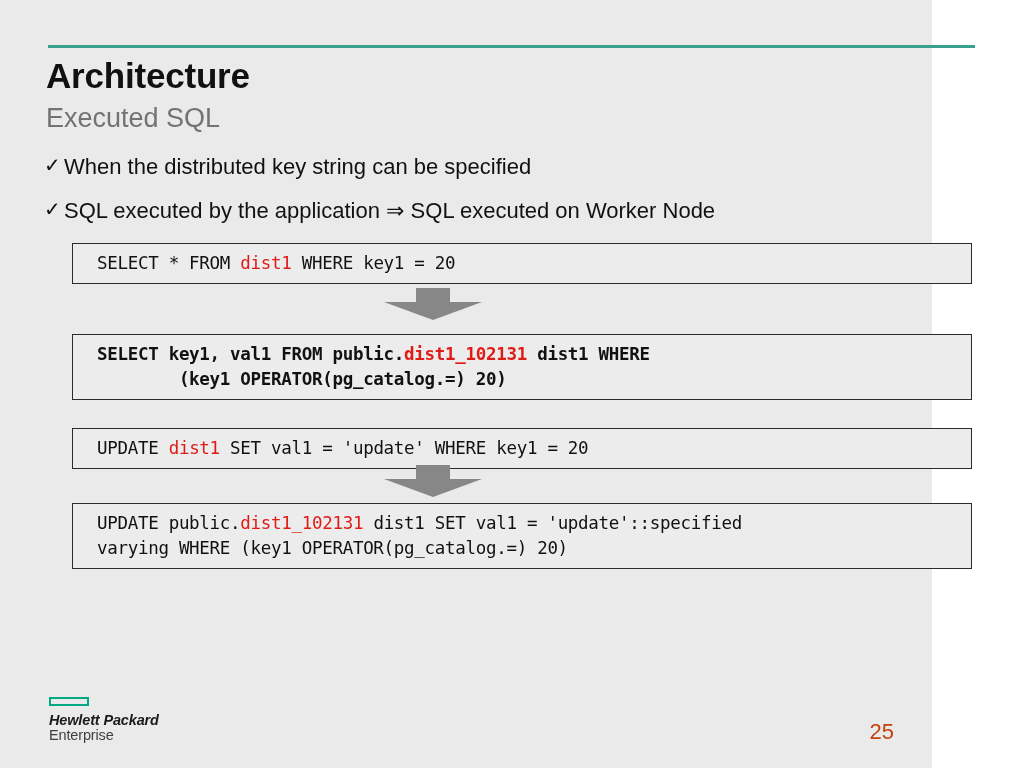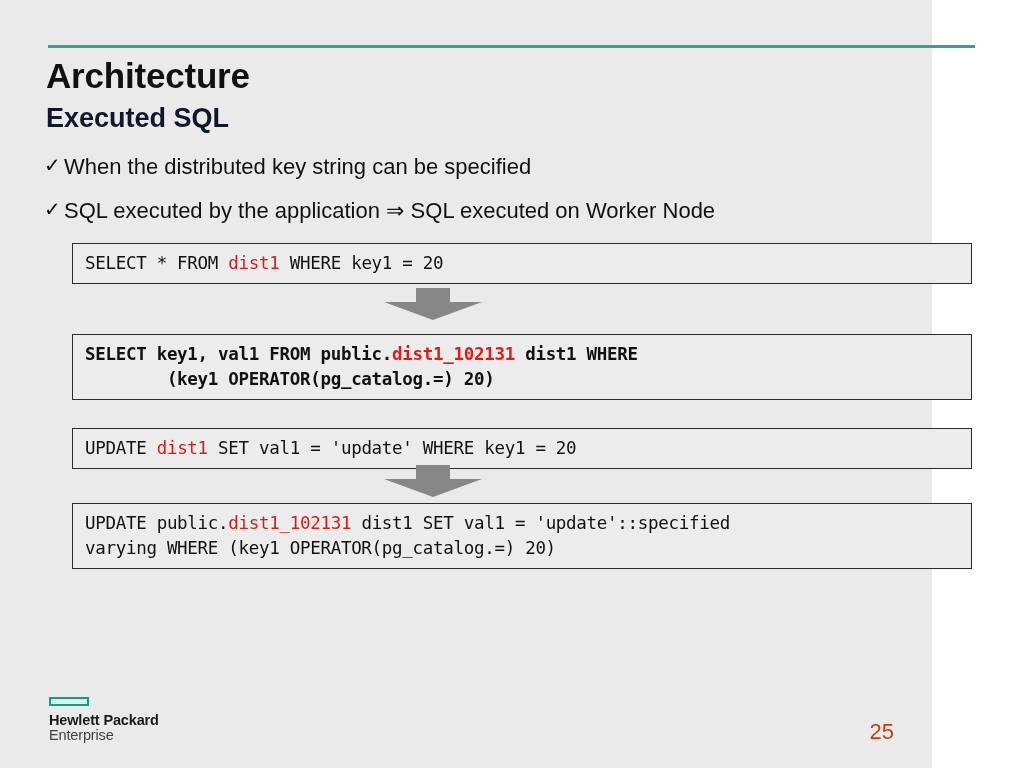--- a/index.html
+++ b/index.html
@@ -37,22 +37,22 @@
     font-weight: bold;
     color: #111111;
     letter-spacing: -0.2px;
     line-height: 1.1;
   }
   .subtitle {
     position: absolute;
     left: 46px;
     top: 104px;
     font-size: 27px;
-    font-weight: bold;
-    color: #0f172a;
+    font-weight: normal;
+    color: #737373;
     line-height: 1.1;
   }
   .bullets {
     position: absolute;
     left: 44px;
     top: 154px;
     width: 940px;
   }
   .bullet {
     display: flex;
@@ -80,21 +80,21 @@
   .code-box {
     position: absolute;
     left: 0;
     border: 1.6px solid #2b2b2b;
     background: #ececec;
     box-sizing: border-box;
     font-family: "DejaVu Sans Mono", monospace;
     font-size: 17.5px;
     color: #111111;
     letter-spacing: -0.3px;
-    padding: 7px 10px 7px 12px;
+    padding: 7px 10px 7px 24px;
     line-height: 1.42;
     white-space: pre;
     width: 900px;
   }
   .code-box.b1 { top: 0px; }
   .code-box.b2 { top: 91px; font-weight: bold; }
   .code-box.b3 { top: 185px; }
   .code-box.b4 { top: 260px; }
   .tbl {
     color: #e01b16;
@@ -119,20 +119,21 @@
     border: 2.4px solid #00a982;
     box-sizing: border-box;
   }
   .logo-l1 {
     margin-top: 7px;
     font-size: 14.5px;
     font-weight: bold;
     color: #1a1a1a;
     letter-spacing: -0.15px;
     line-height: 1.05;
+    font-style: italic;
   }
   .logo-l2 {
     font-size: 14.5px;
     font-weight: normal;
     color: #404040;
     letter-spacing: -0.15px;
     line-height: 1.1;
   }
   .pagenum {
     position: absolute;

